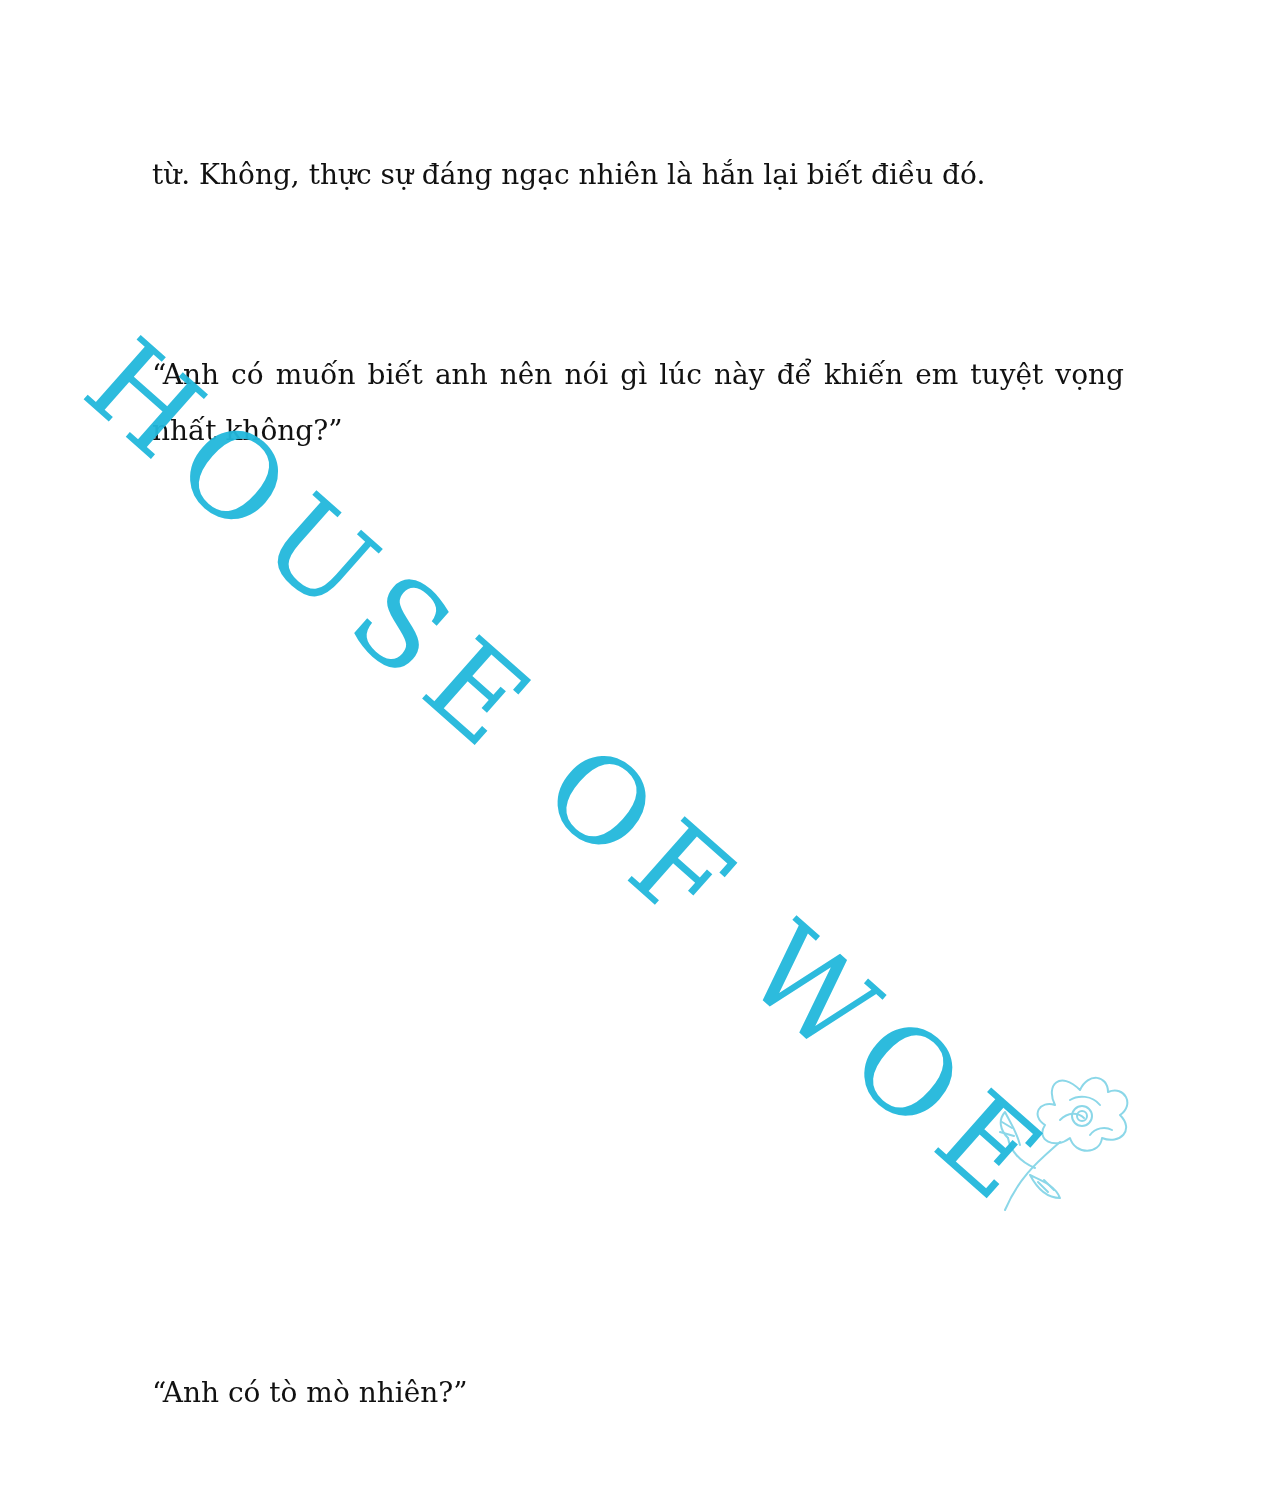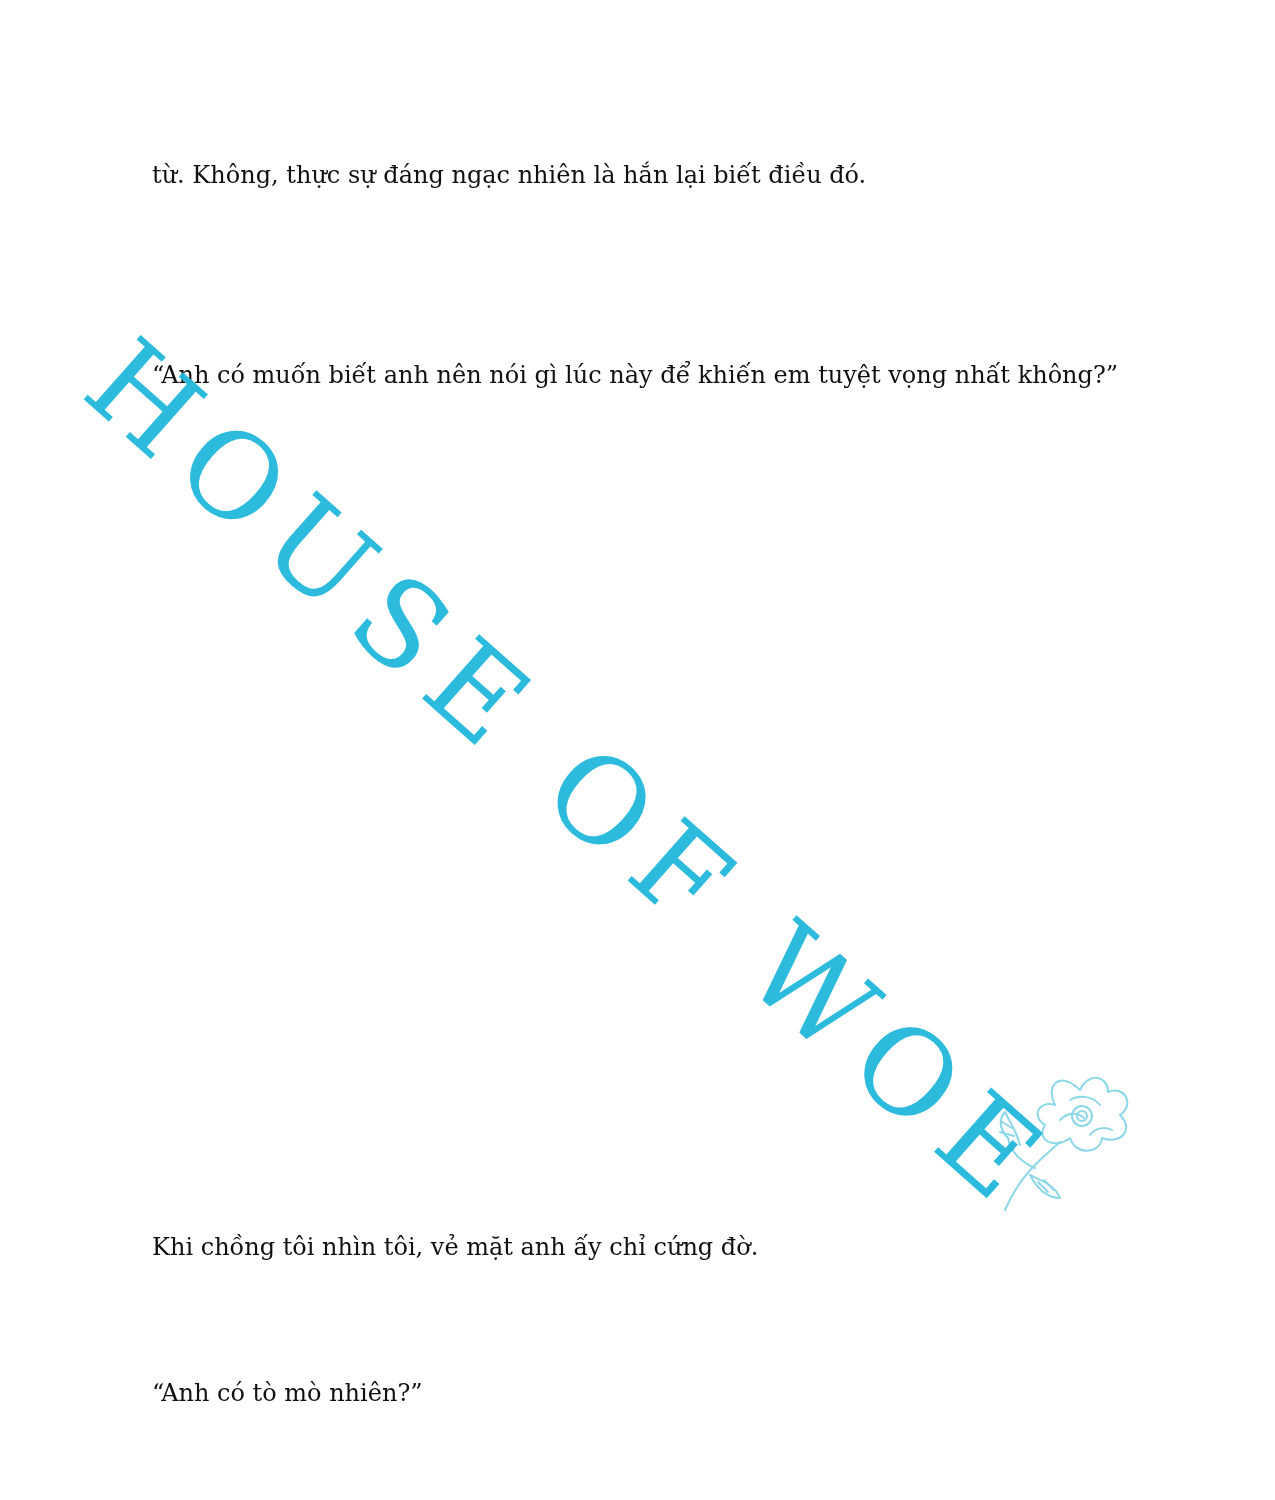--- a/index.html
+++ b/index.html
@@ -18,21 +18,21 @@
       left: 0; top: 0;
       width: 1275px;
       height: 1500px;
       background: #ffffff;
     }
     .text-block {
       position: absolute;
       left: 152px;
       width: 972px;
       font-family: "DejaVu Serif", "Liberation Serif", serif;
-      font-size: 24px;
+      font-size: 28px;
       line-height: 56px;
       color: #111111;
       text-align: justify;
       z-index: 2;
       margin: 0;
     }
 
     
     .watermark {
       position: absolute;
@@ -70,21 +70,20 @@
 
 <div class="page">
 
   <p class="text-block" style="top:147px;">từ. Không, thực sự đáng ngạc nhiên là hắn lại biết điều đó.</p>
 
   <p class="text-block" style="top:347px;">“Anh có muốn biết anh nên nói gì lúc này để khiến em tuyệt vọng nhất không?”</p>
 
 
 
 
-  <p class="text-block" style="top:1219px;">Khi chồng tôi nhìn tôi, vẻ mặt anh ấy chỉ cứng đờ.</p>
 
   <p class="text-block" style="top:1365px;">“Anh có tò mò nhiên?”</p>
 
   <svg class="flower" viewBox="0 0 200 170" xmlns="http://www.w3.org/2000/svg">
     <g fill="none" stroke="#7fd3e6" stroke-width="2" stroke-linecap="round" stroke-linejoin="round" opacity="0.9">
 
       <path d="M120 40 C 100 20, 85 35, 95 55 C 80 50, 70 65, 85 75 C 75 90, 95 100, 110 88 C 115 105, 140 105, 142 88 C 160 95, 175 80, 160 65 C 175 55, 165 35, 148 42 C 148 25, 128 22, 120 40 Z"></path>
       <path d="M110 50 C 118 45, 132 45, 140 55"></path>
       <path d="M100 70 C 108 62, 118 62, 124 68"></path>
       <path d="M130 85 C 135 78, 145 76, 152 80"></path>

